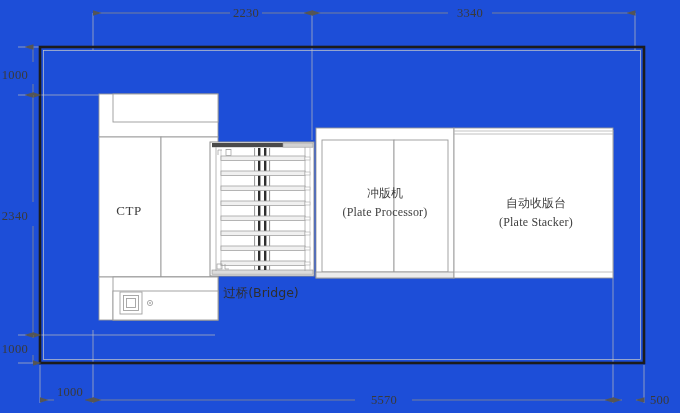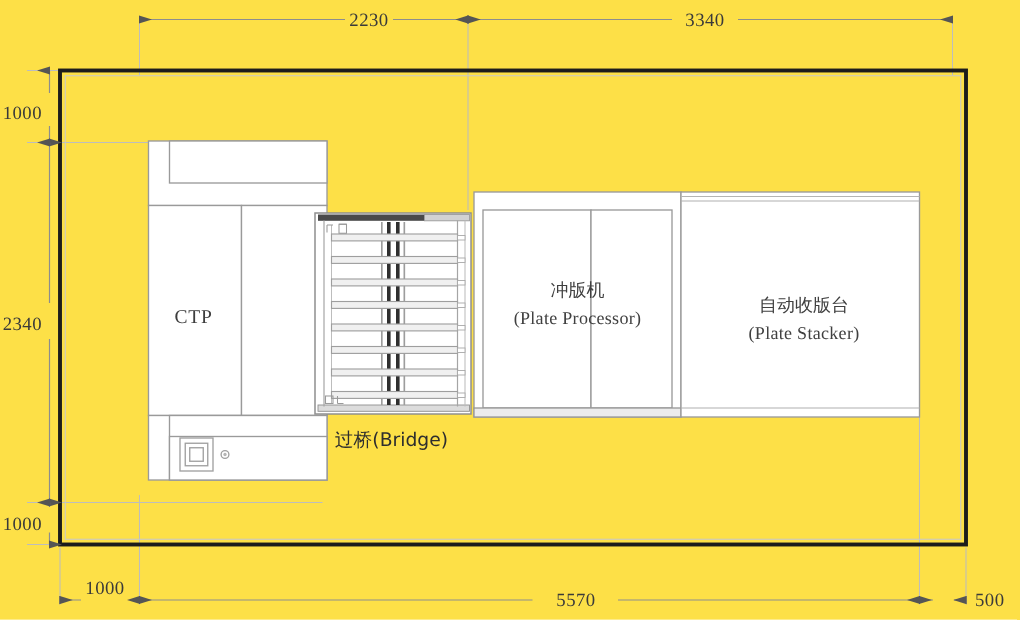--- a/index.html
+++ b/index.html
@@ -12,21 +12,21 @@
     height: 413px;
     font-family: "Liberation Serif", "DejaVu Serif", serif;
     overflow: hidden;
     position: relative;
   }
   #stage {
     position: absolute;
     left: 0; top: 0;
     width: 680px;
     height: 413px;
-    background: #fde047;
+    background: #1d4ed8;
   }
   svg.drawing {
     position: absolute;
     left: 0; top: 0;
     width: 680px;
     height: 413px;
     display: block;
   }
   .dimtext {
     font-family: "Liberation Serif", "DejaVu Serif", serif;

